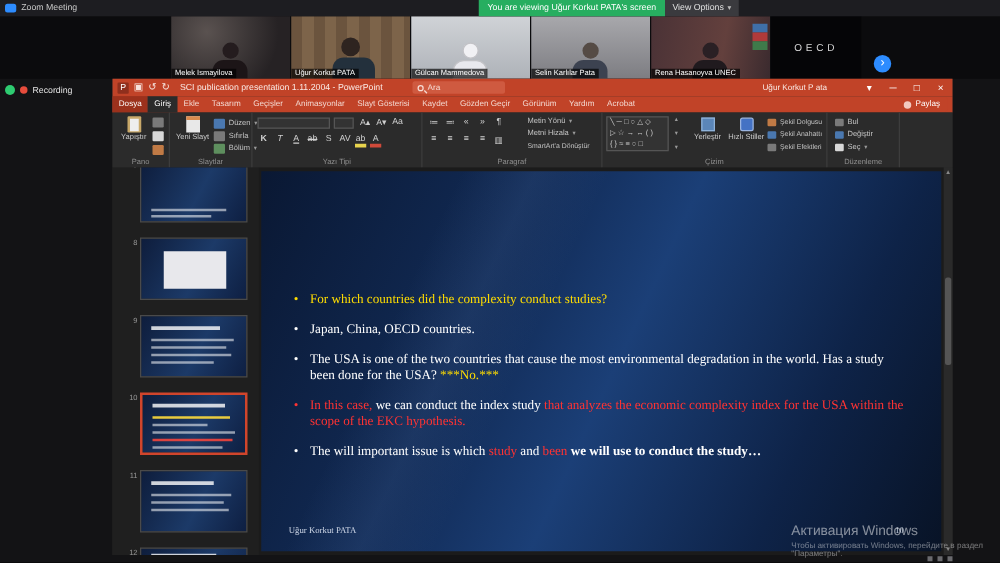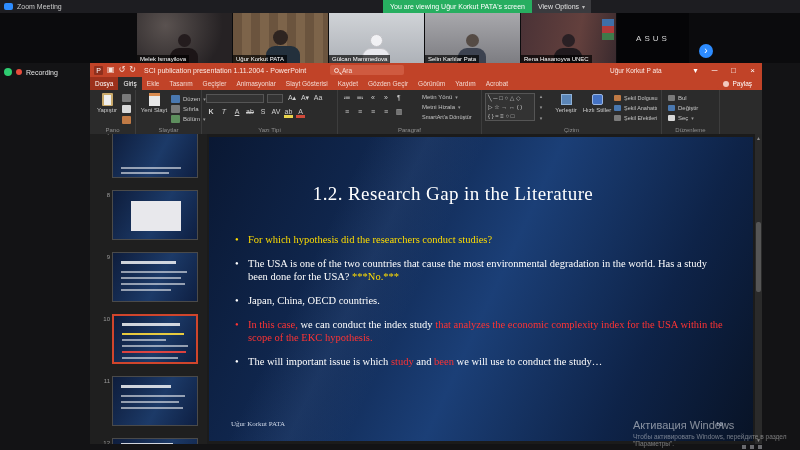--- a/index.html
+++ b/index.html
@@ -180,21 +180,21 @@
           <div style="background:#b03a3a"></div>
           <div style="background:#3f7a4a"></div>
       </div>
       <div class="person">
           <div class="head"></div>
           <div class="body"></div>
         </div>
       <div class="name">Rena Hasanoyva UNEC</div>
     </div>
     <div class="tile-asus">
-      <div class="asus-text">ASUS</div>
+      <div class="asus-text">OECD</div>
     </div>
     <div class="next-btn">›</div>
   </div>
 
   <div class="recording">
     <div class="dot-green"></div>
     <div class="dot-red"></div>
     <div class="rec-label">Recording</div>
   </div>
 
@@ -422,42 +422,41 @@
         </div>
 
         <div class="tnum" style="top:306px">12</div>
         <div class="thumb" style="top:304px">
           <div class="tl title" style="top:4px;width:52px"></div>
         </div>
       </div>
 
       <div class="slide-area">
         <div class="slide">
-          <div class="slide-title">1.2. Research Gap in the Literature</div>
 
           <div class="bullets">
             <div class="bullet">
               <span class="mk" style="color: rgb(255, 221, 0);"></span>
-              <span><span style="color: rgb(255, 221, 0);">For which hypothesis did the researchers conduct studies?</span></span>
+              <span><span style="color: rgb(255, 221, 0);">For which countries did the complexity conduct studies?</span></span>
+            </div>
+            <div class="bullet">
+              <span class="mk" style="color: rgb(255, 255, 255);"></span>
+              <span><span style="color: rgb(255, 255, 255);">Japan, China, OECD countries.</span></span>
             </div>
             <div class="bullet">
               <span class="mk" style="color: rgb(255, 255, 255);"></span>
               <span><span style="color: rgb(255, 255, 255);">The USA is one of the two countries that cause the most environmental degradation in the world. Has a study been done for the USA? </span><span style="color: rgb(255, 221, 0);">***No.***</span></span>
-            </div>
-            <div class="bullet">
-              <span class="mk" style="color: rgb(255, 255, 255);"></span>
-              <span><span style="color: rgb(255, 255, 255);">Japan, China, OECD countries.</span></span>
             </div>
             <div class="bullet">
               <span class="mk" style="color: rgb(255, 51, 51);"></span>
               <span><span style="color: rgb(255, 51, 51);">In this case, </span><span style="color: rgb(255, 255, 255);">we can conduct the index study </span><span style="color: rgb(255, 51, 51);">that analyzes the economic complexity index for the USA within the scope of the EKC hypothesis.</span></span>
             </div>
             <div class="bullet">
               <span class="mk" style="color: rgb(255, 255, 255);"></span>
-              <span><span style="color: rgb(255, 255, 255);">The will important issue is which </span><span style="color: rgb(255, 51, 51);">study</span><span style="color: rgb(255, 255, 255);"> and </span><span style="color: rgb(255, 51, 51);">been</span><span style="color: rgb(255, 255, 255);"> we will use to conduct the study…</span></span>
+              <span><span style="color: rgb(255, 255, 255);">The will important issue is which </span><span style="color: rgb(255, 51, 51);">study</span><span style="color: rgb(255, 255, 255);"> and </span><span style="color: rgb(255, 51, 51);">been</span><span style="color: rgb(255, 255, 255); font-weight: bold;"> we will use to conduct the study…</span></span>
             </div>
           </div>
 
           <div class="slide-footer-author">Uğur Korkut PATA</div>
           <div class="slide-page-num">10</div>
         </div>
       </div>
 
       <div class="vscroll">
         <div class="up">▲</div>

